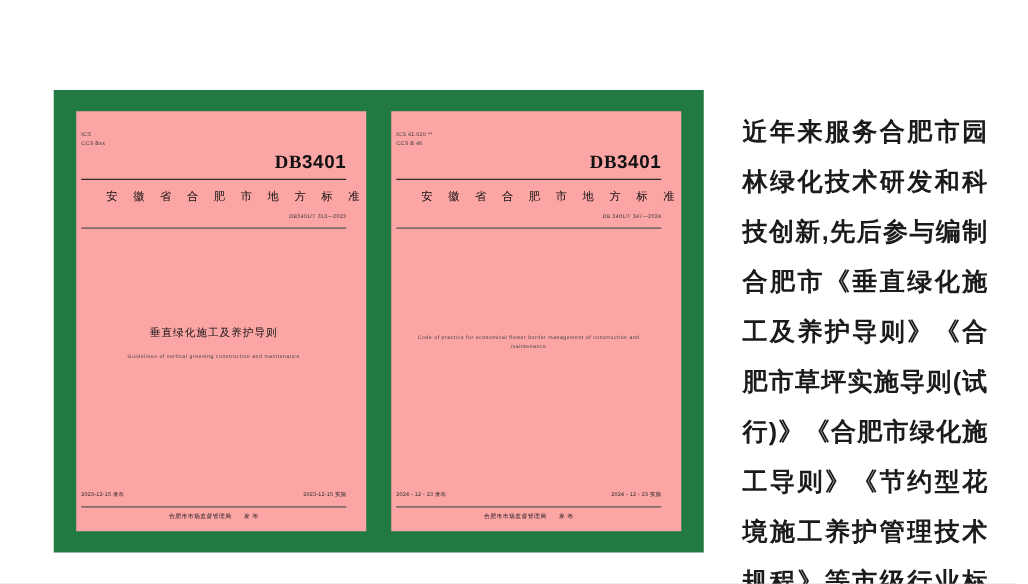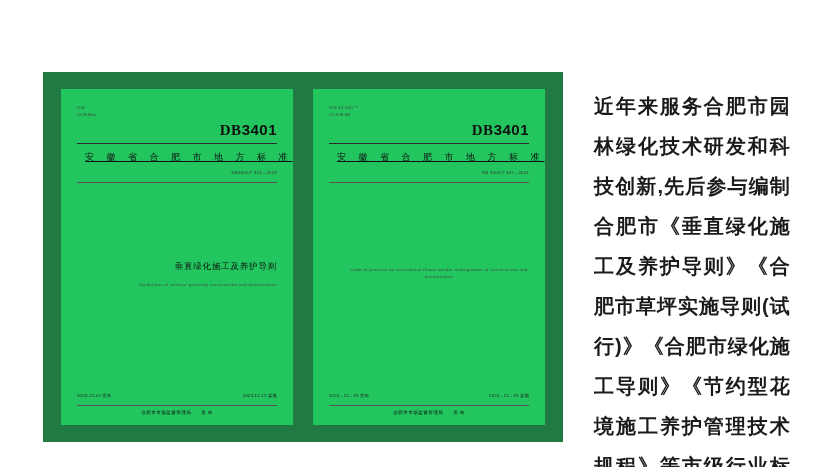--- a/index.html
+++ b/index.html
@@ -32,23 +32,23 @@
     display: flex;
     align-items: center;
     justify-content: space-between;
     padding: 0 18px;
     box-sizing: border-box;
   }
   .cover {
     position: relative;
     width: 232px;
     height: 336px;
-    background: #22c55e;
+    background: #fca5a5;
     box-sizing: border-box;
-    padding: 16px 16px 10px 16px;
+    padding: 16px 16px 10px 4px;
     display: flex;
     flex-direction: column;
   }
   .cover-inner {
     position: relative;
     width: 100%;
     height: 100%;
     display: flex;
     flex-direction: column;
   }
@@ -80,37 +80,36 @@
     margin-top: 4px;
   }
   .rule.thin {
     border-top: 0.7px solid #555;
   }
   .std-title {
     text-align: center;
     font-size: 9px;
     letter-spacing: 5px;
     color: #111;
-    margin: 7px 0 6px 8px;
+    margin: 7px 0 6px 20px;
     white-space: nowrap;
-    text-decoration: underline;
   }
   .std-code {
     text-align: right;
     font-size: 4.2px;
     color: #333;
     margin-bottom: 3px;
     letter-spacing: .3px;
   }
   .cover-mid {
     flex: 1;
     display: flex;
     flex-direction: column;
     justify-content: center;
-    align-items: flex-end;
+    align-items: center;
     padding-bottom: 28px;
   }
   .doc-title-cn {
     font-size: 8.5px;
     color: #111;
     letter-spacing: .8px;
     text-align: center;
     line-height: 1.5;
     margin-bottom: 9px;
     white-space: nowrap;

